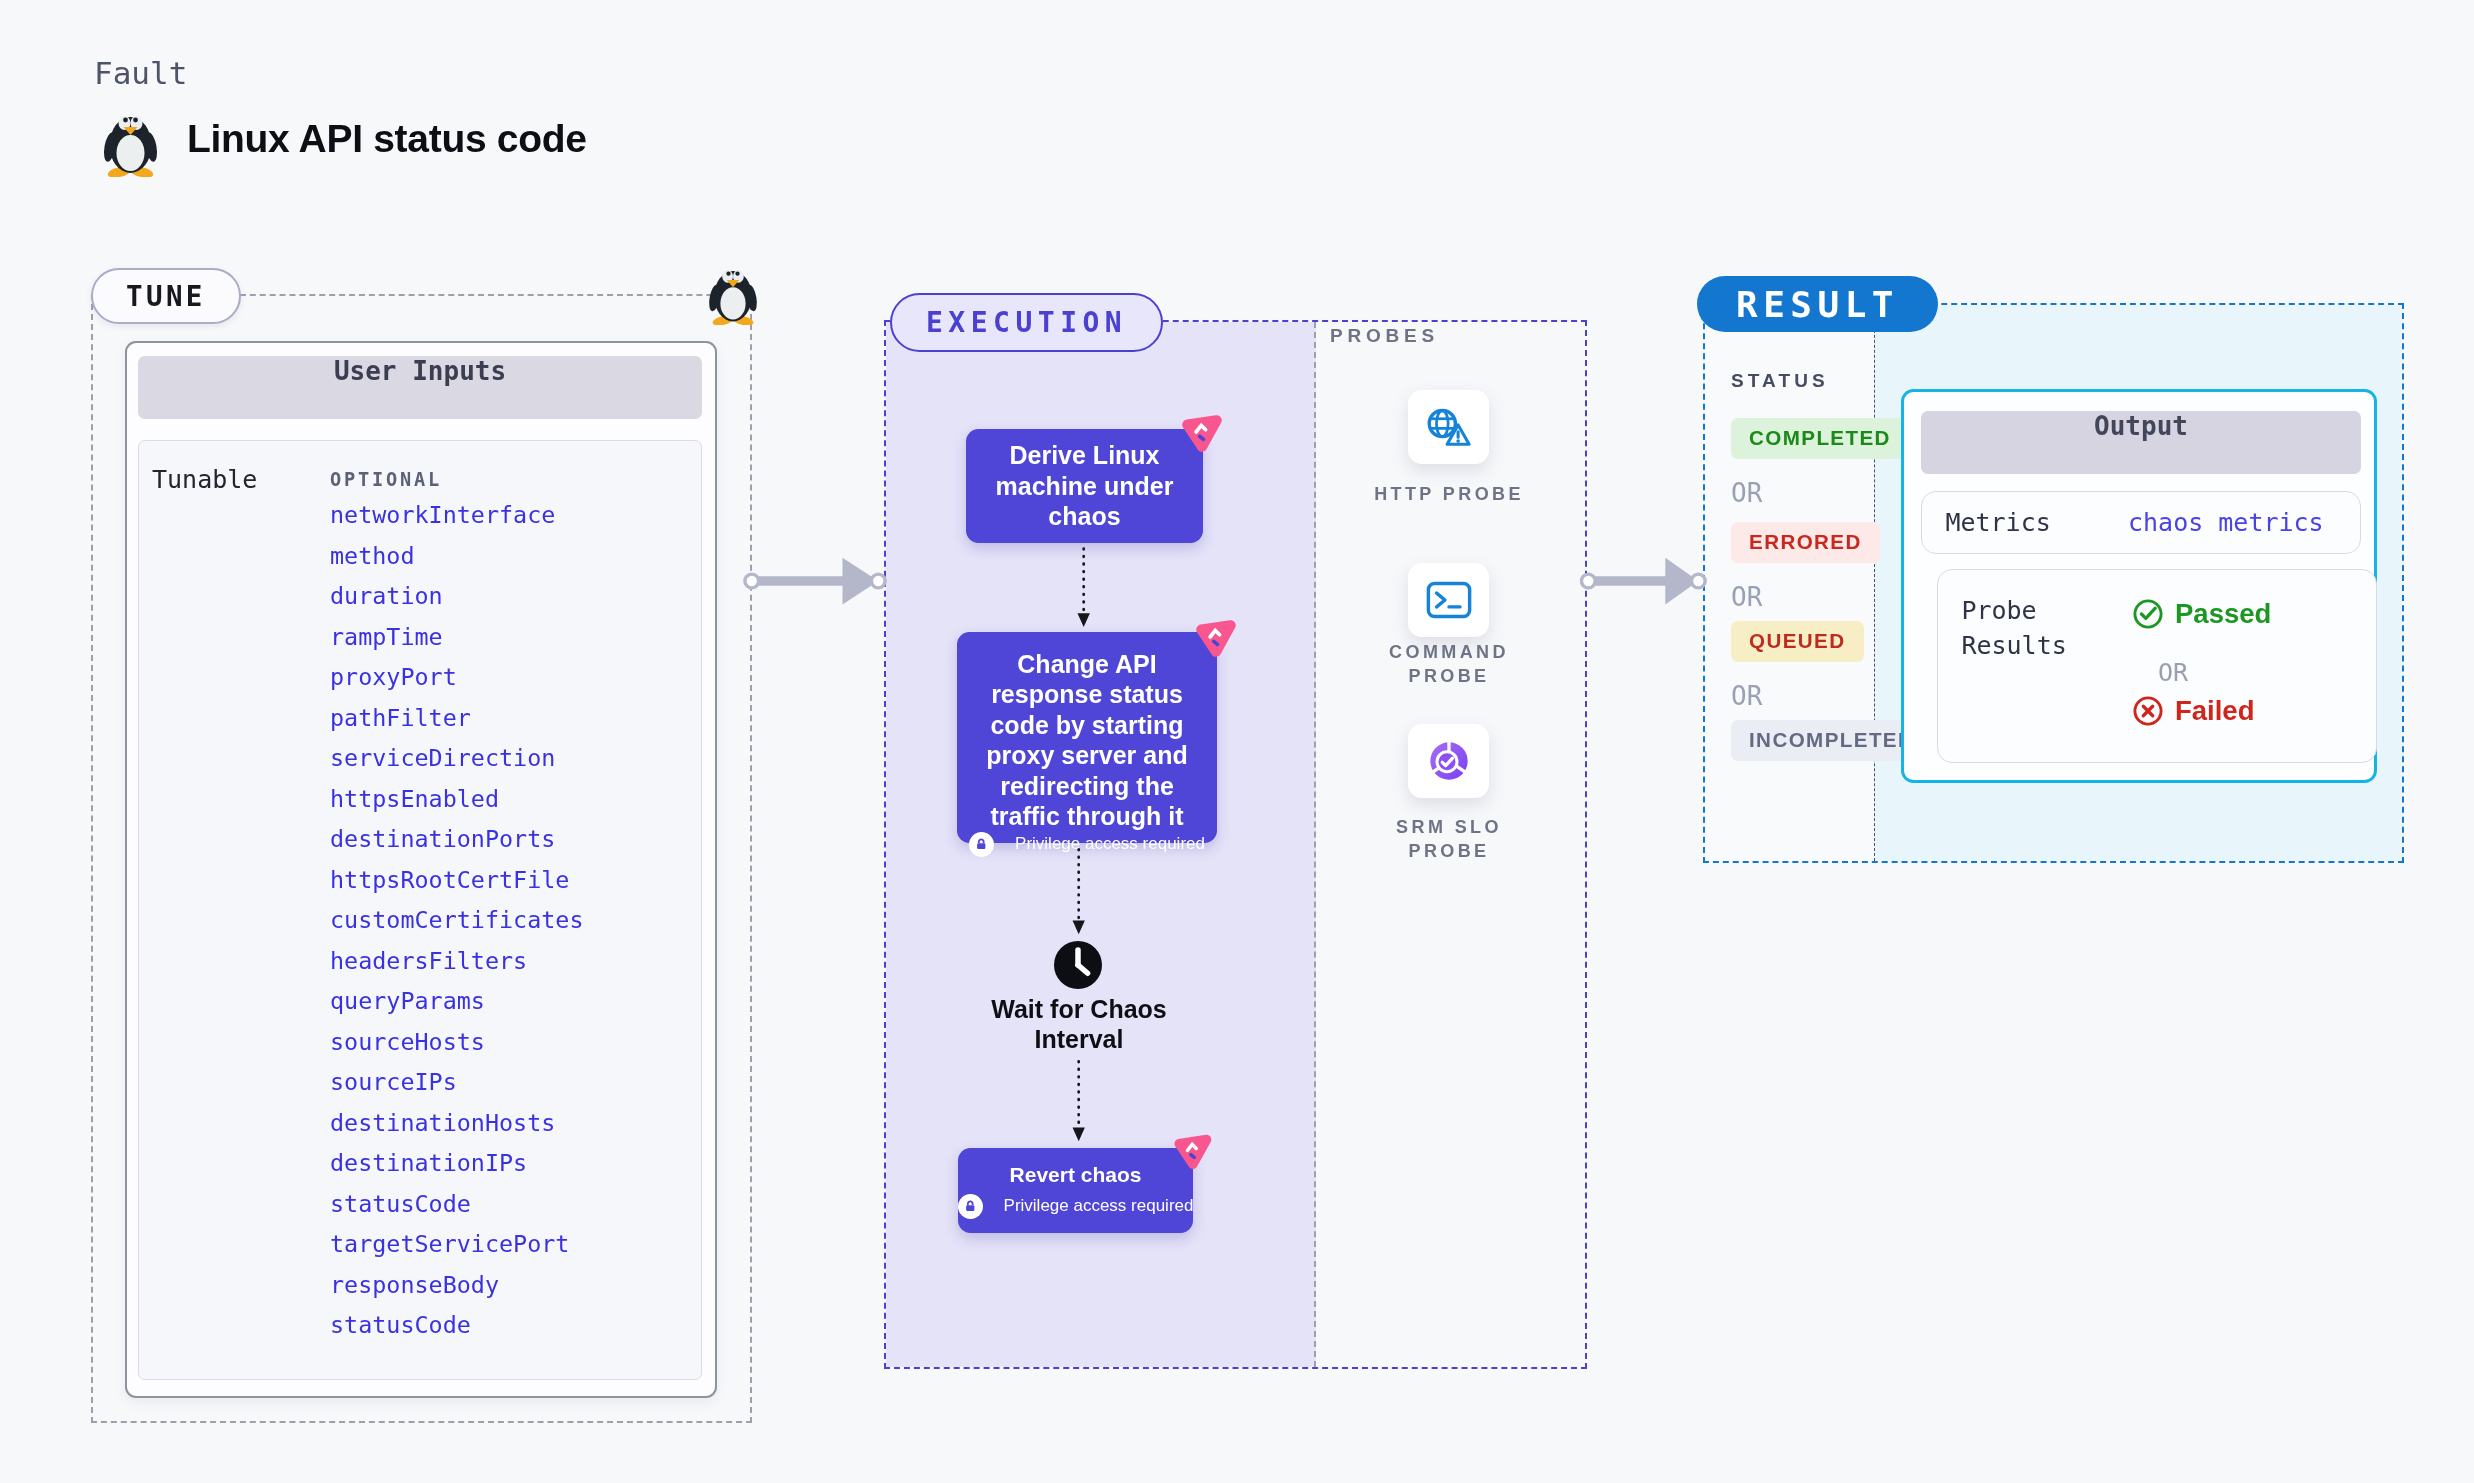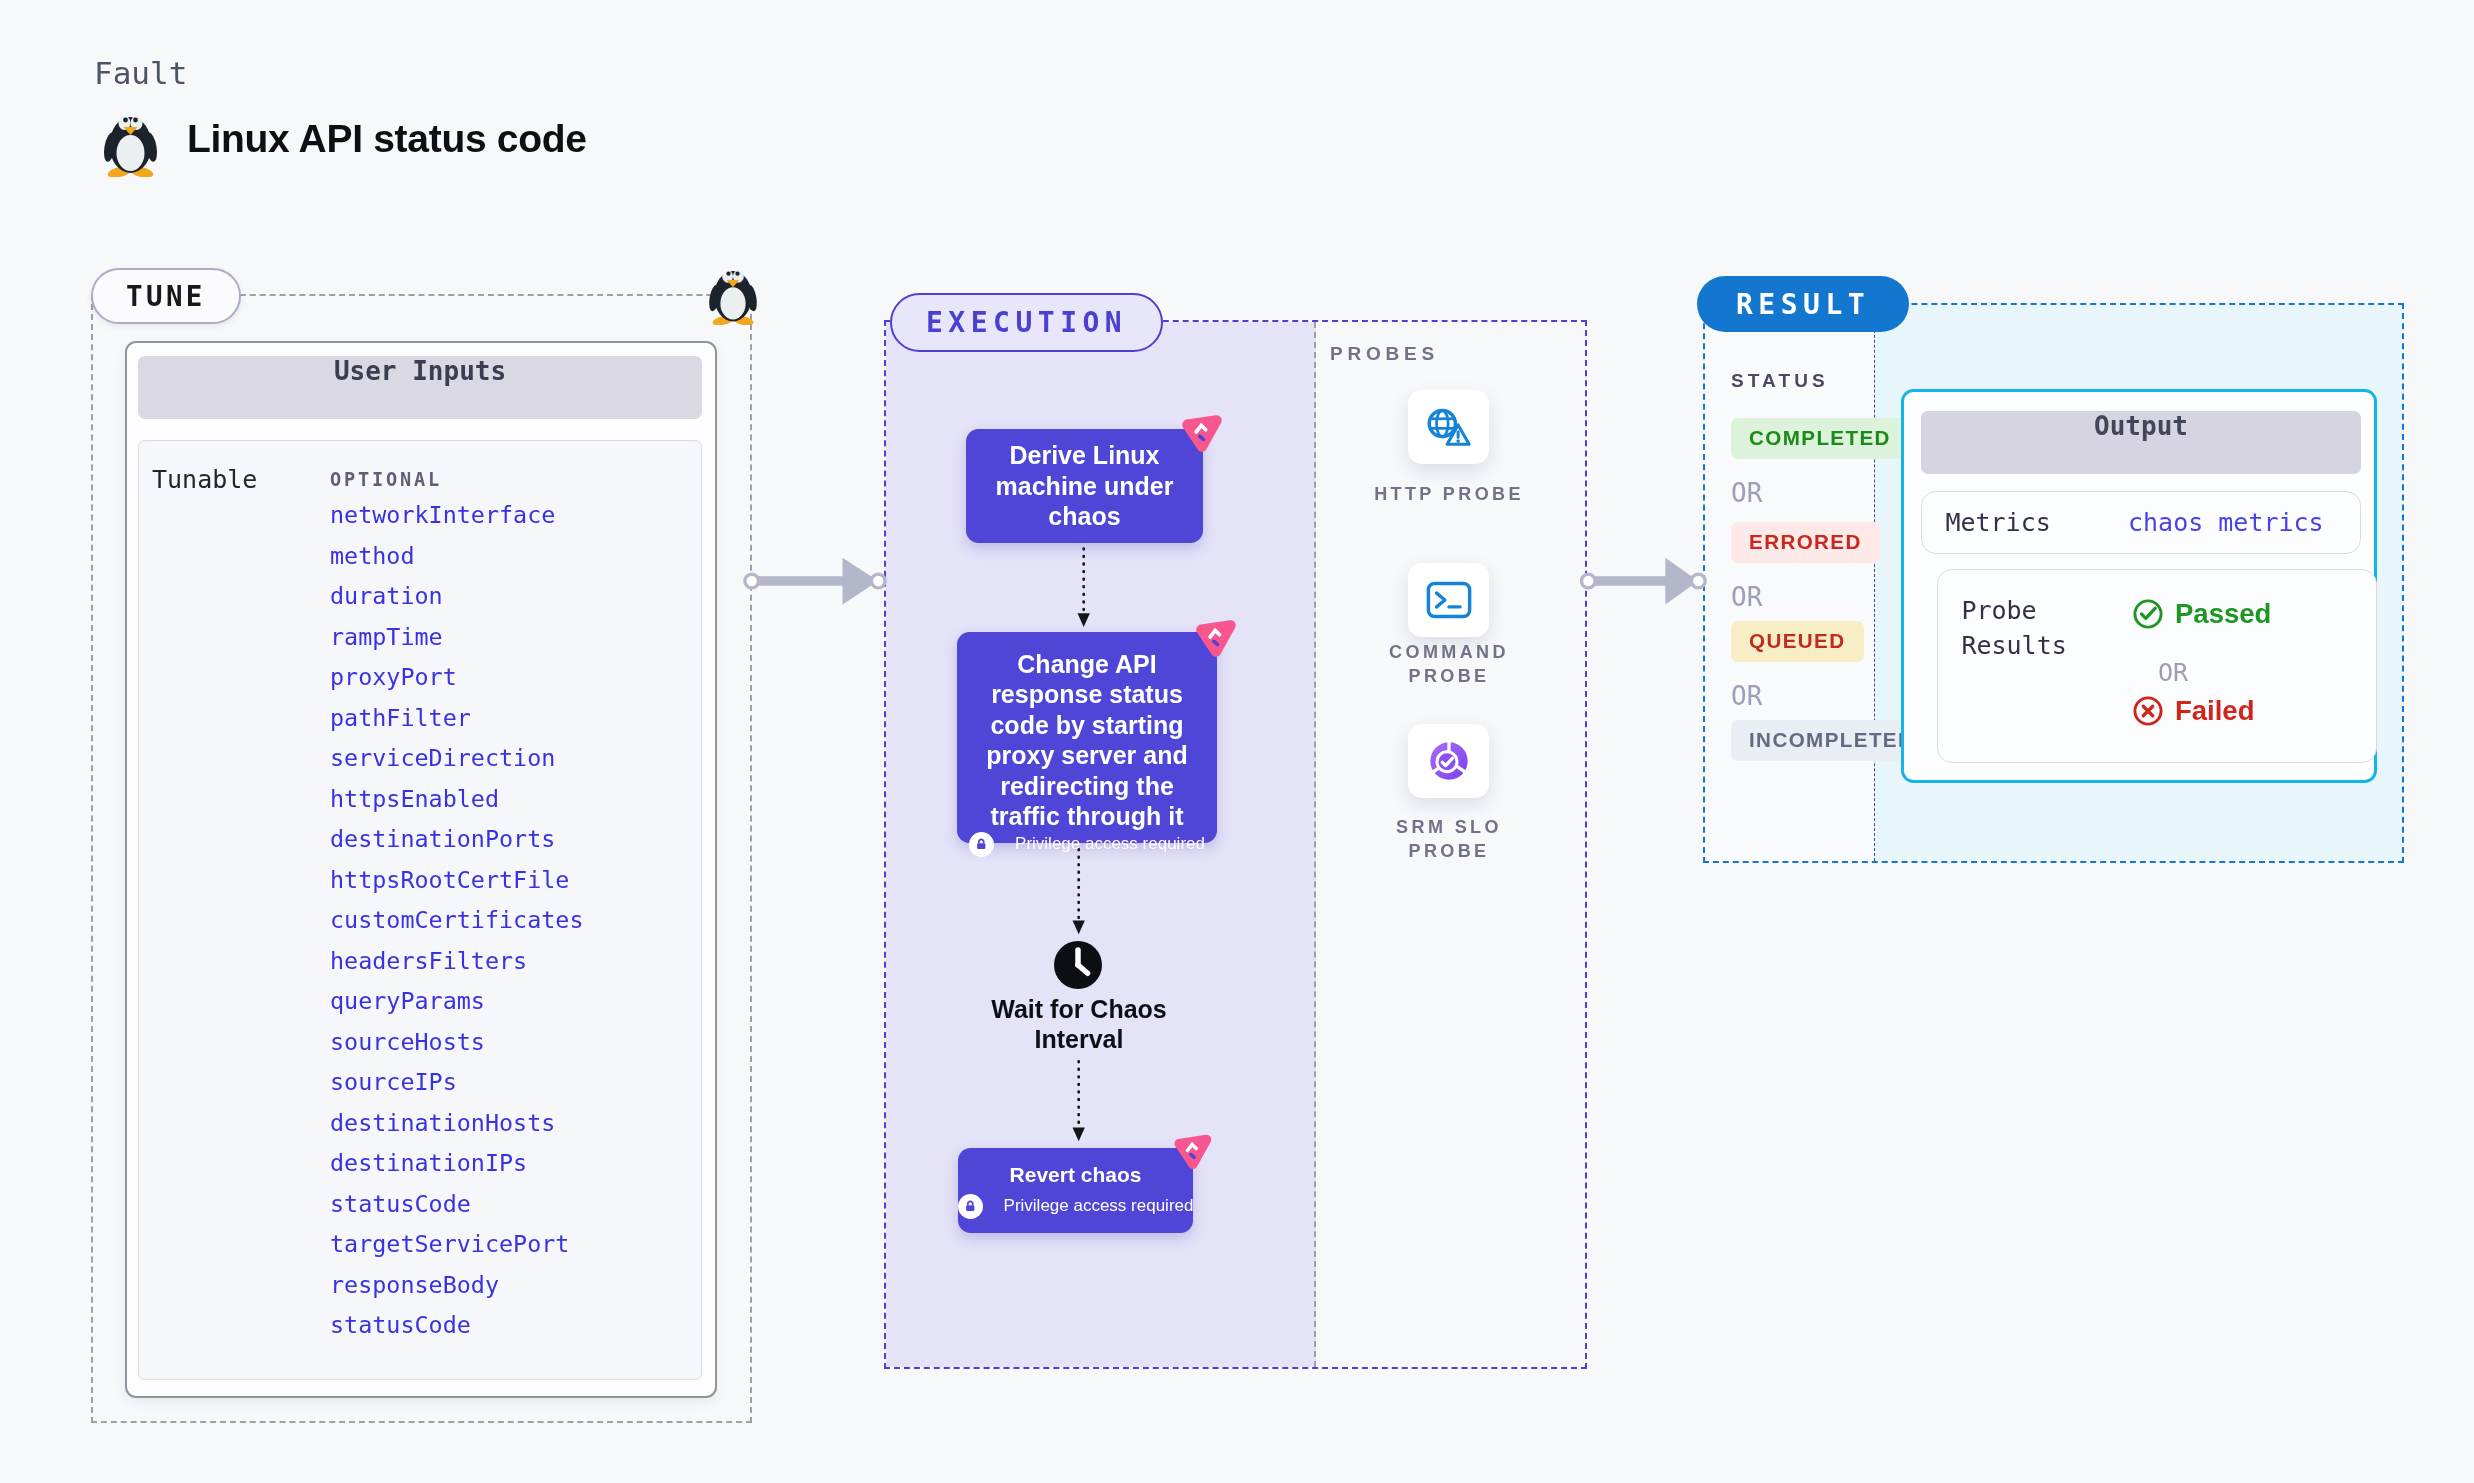--- a/index.html
+++ b/index.html
@@ -14,21 +14,21 @@
   .page-title{position:absolute;left:187px;top:117px;font:700 39px var(--sans);color:#0d0f14;letter-spacing:-0.3px;}
   .penguin{position:absolute;}
 
   
   .pill{position:absolute;display:inline-flex;align-items:center;justify-content:center;
         border-radius:32px;font-family:var(--mono);font-weight:700;z-index:6;white-space:nowrap;}
   .tune-pill{left:91px;top:268px;height:52px;padding:0 33px;font-size:27.5px;letter-spacing:3.4px;
         color:#17191f;background:#fbfbfe;border:2.1px solid #a9adc8;box-shadow:0 2.8px 6.9px rgba(80,86,110,.10);}
   .exec-pill{left:890px;top:293px;height:55px;padding:0 34px;font-size:28px;letter-spacing:5.5px;
         color:#4b40cf;background:#e7e6fb;border:2.8px solid #4b40cf;}
-  .result-pill{left:1697px;top:276px;height:56px;padding:0 39px;font-size:28px;letter-spacing:5.5px;
+  .result-pill{left:1697px;top:276px;height:56px;padding:0 39px;font-size:36px;letter-spacing:5.5px;
         color:#ffffff;background:#1377cf;border:none;}
 
   
   .tune-box{position:absolute;left:91px;top:294px;width:661px;height:1129px;
         border:2.1px dashed #9aa1ab;box-sizing:border-box;z-index:1;}
   .exec-box{position:absolute;left:884px;top:320px;width:703px;height:1049px;
         border:2.1px dashed #4b40cf;box-sizing:border-box;z-index:1;}
   .exec-fill{position:absolute;left:0;top:0;bottom:0;width:428px;background:#e5e3f8;
         border-right:2.1px dashed #9aa1ab;}
   .result-box{position:absolute;left:1703px;top:303px;width:701px;height:560px;
@@ -65,21 +65,21 @@
   .lock-badge{width:25px;height:25px;border-radius:50%;background:#fff;display:flex;
         align-items:center;justify-content:center;flex:0 0 auto;}
   .litmus{position:absolute;z-index:4;}
   .clock{position:absolute;left:1054px;top:941px;width:48px;height:48px;border-radius:50%;
         background:#0c0e13;z-index:3;display:flex;align-items:center;justify-content:center;}
   .wait-label{position:absolute;left:948px;top:994px;width:262px;text-align:center;
         font:700 25px var(--sans);color:#0d0f14;line-height:1.2;z-index:3;}
   .dotted-arrow{position:absolute;z-index:2;}
 
   
-  .probes-label{position:absolute;left:1330px;top:343px;font:700 19px var(--sans);
+  .probes-label{position:absolute;left:1330px;top:325px;font:700 19px var(--sans);
         letter-spacing:4.8px;color:#6e7386;z-index:3;}
   .probe-card{position:absolute;width:81px;height:74px;border-radius:13.8px;background:#fff;
         box-shadow:0 6.9px 16.5px rgba(90,96,128,.16);display:flex;align-items:center;
         justify-content:center;z-index:3;}
   .probe-label{position:absolute;text-align:center;font:700 18px var(--sans);letter-spacing:3.4px;
         color:#6e7386;line-height:1.35;z-index:3;}
 
   
   .status-label{position:absolute;left:1731px;top:370px;font:700 19px var(--sans);
         letter-spacing:4.1px;color:#474c63;z-index:3;}

